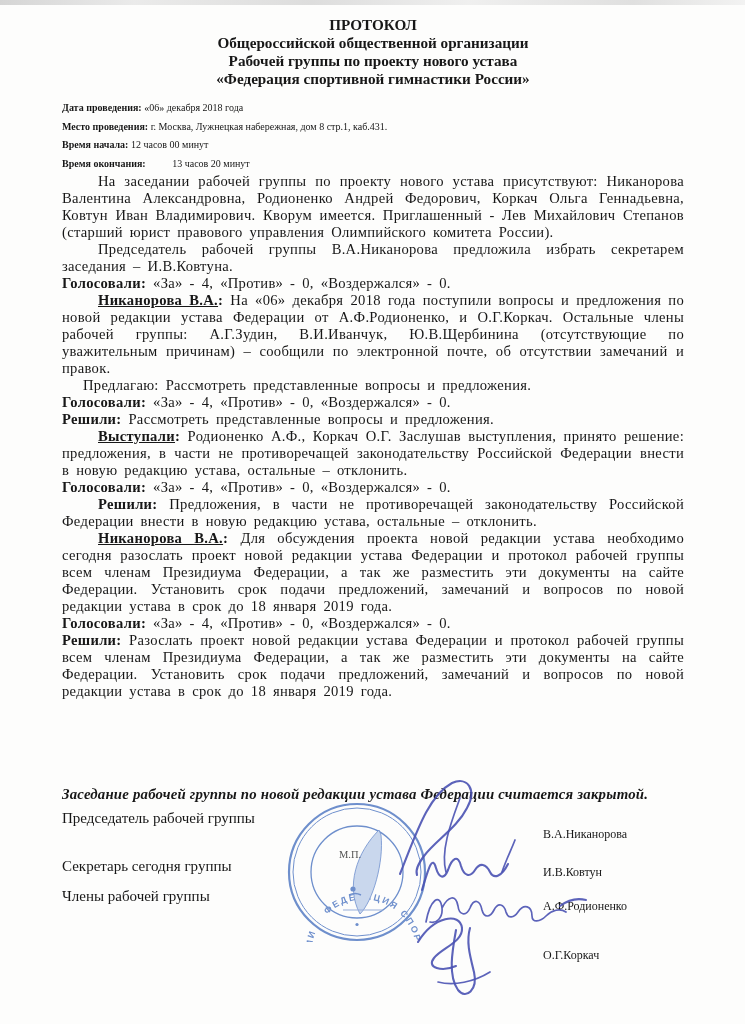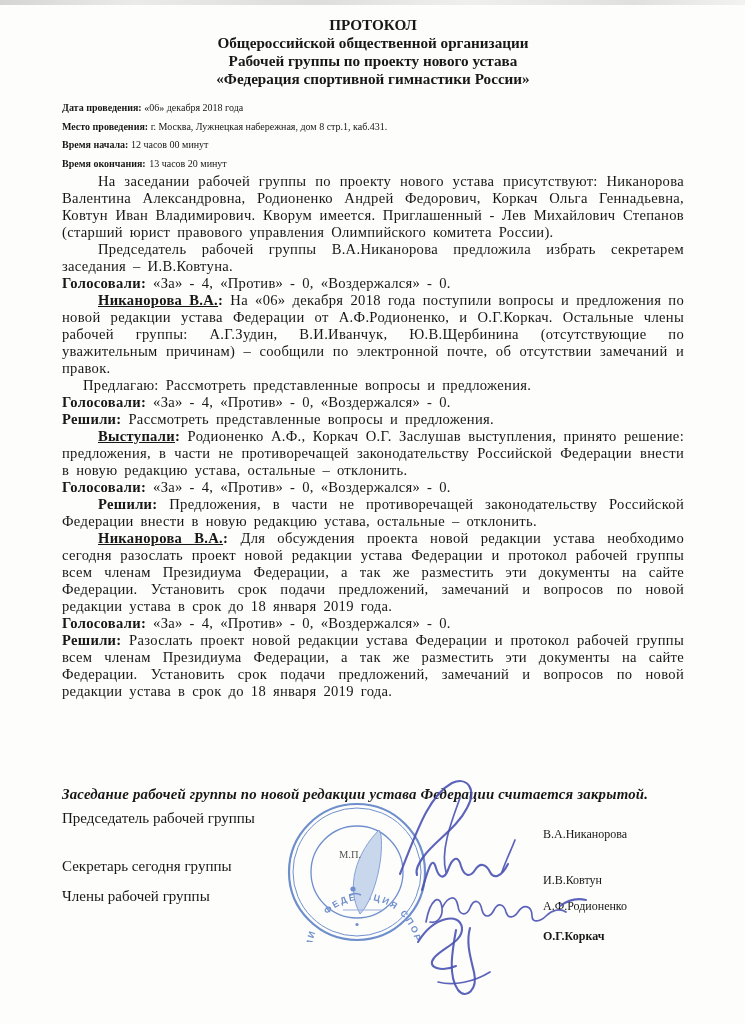--- a/index.html
+++ b/index.html
@@ -16,21 +16,21 @@
   .scan-edge{
     position:absolute;top:0;left:0;right:0;height:5px;
     background:linear-gradient(90deg,#adadad 0%,#d8d8d8 18%,#bdbdbd 42%,#e2e2e2 63%,#c2c2c2 85%,#e8e8e8 100%);
     opacity:.5;
   }
   
   .title-block{text-align:center;font-weight:bold;font-size:15.2px;line-height:18px;margin-top:6px;}
   
   .meta{margin-top:11px;font-size:10px;line-height:18.6px;}
   .meta b{font-weight:bold;}
-  .meta .gapped{margin-left:1px;}
+  .meta .gapped{margin-left:24px;}
   
   p.body{
     margin:0;font-size:14.6px;line-height:17px;text-align:justify;
     letter-spacing:.3px;word-spacing:3px;
   }
   .indent{text-indent:36px;}
   .small-indent{text-indent:21px;}
   .mt-14{margin-top:14px;}
   .mt-15{margin-top:15px;}
   .speaker{font-weight:bold;text-decoration:underline;}
@@ -38,21 +38,21 @@
   
   .bottom-layer{position:absolute;left:62px;top:786px;width:622px;height:238px;}
   .closing{
     position:absolute;left:0;top:0;width:100%;
     font-style:italic;font-weight:600;font-size:14.8px;line-height:17px;
     letter-spacing:.2px;
   }
   .role{position:absolute;left:0;font-size:15px;white-space:nowrap;}
   .sign-name{position:absolute;left:481px;font-size:12px;white-space:nowrap;}
   .role-1{top:24px;}.role-2{top:72px;}.role-3{top:102px;}
-  .name-1{top:41px;}.name-2{top:79px;margin-top:8px;}.name-3{top:113px;}.name-4{top:143px;font-weight:bold;}
+  .name-1{top:41px;}.name-2{top:79px;}.name-3{top:113px;}.name-4{top:162px;}
   
   .stamp-svg{position:absolute;left:225px;top:16px;width:140px;height:140px;opacity:.88;}
   .stamp-ring{fill:none;stroke:var(--stamp-blue,#5b80c6);}
   .stamp-ring-text{fill:var(--stamp-blue,#5b80c6);font-family:"Liberation Sans",sans-serif;font-size:9px;font-weight:bold;letter-spacing:2px;}
   .stamp-mp{fill:#3b3b3b;font-size:10.5px;font-family:"Liberation Serif",serif;}
   .stamp-sail{fill:#c2d2ec;stroke:var(--stamp-blue,#5b80c6);stroke-width:.8;}
   .stamp-fig{fill:var(--stamp-blue,#5b80c6);}
   
   .ink-svg{position:absolute;left:0;top:-10px;width:622px;height:260px;overflow:visible;}
   .sig{fill:none;stroke:var(--ink-blue,#4a52b2);stroke-width:2.1;stroke-linecap:round;stroke-linejoin:round;opacity:.9;}

